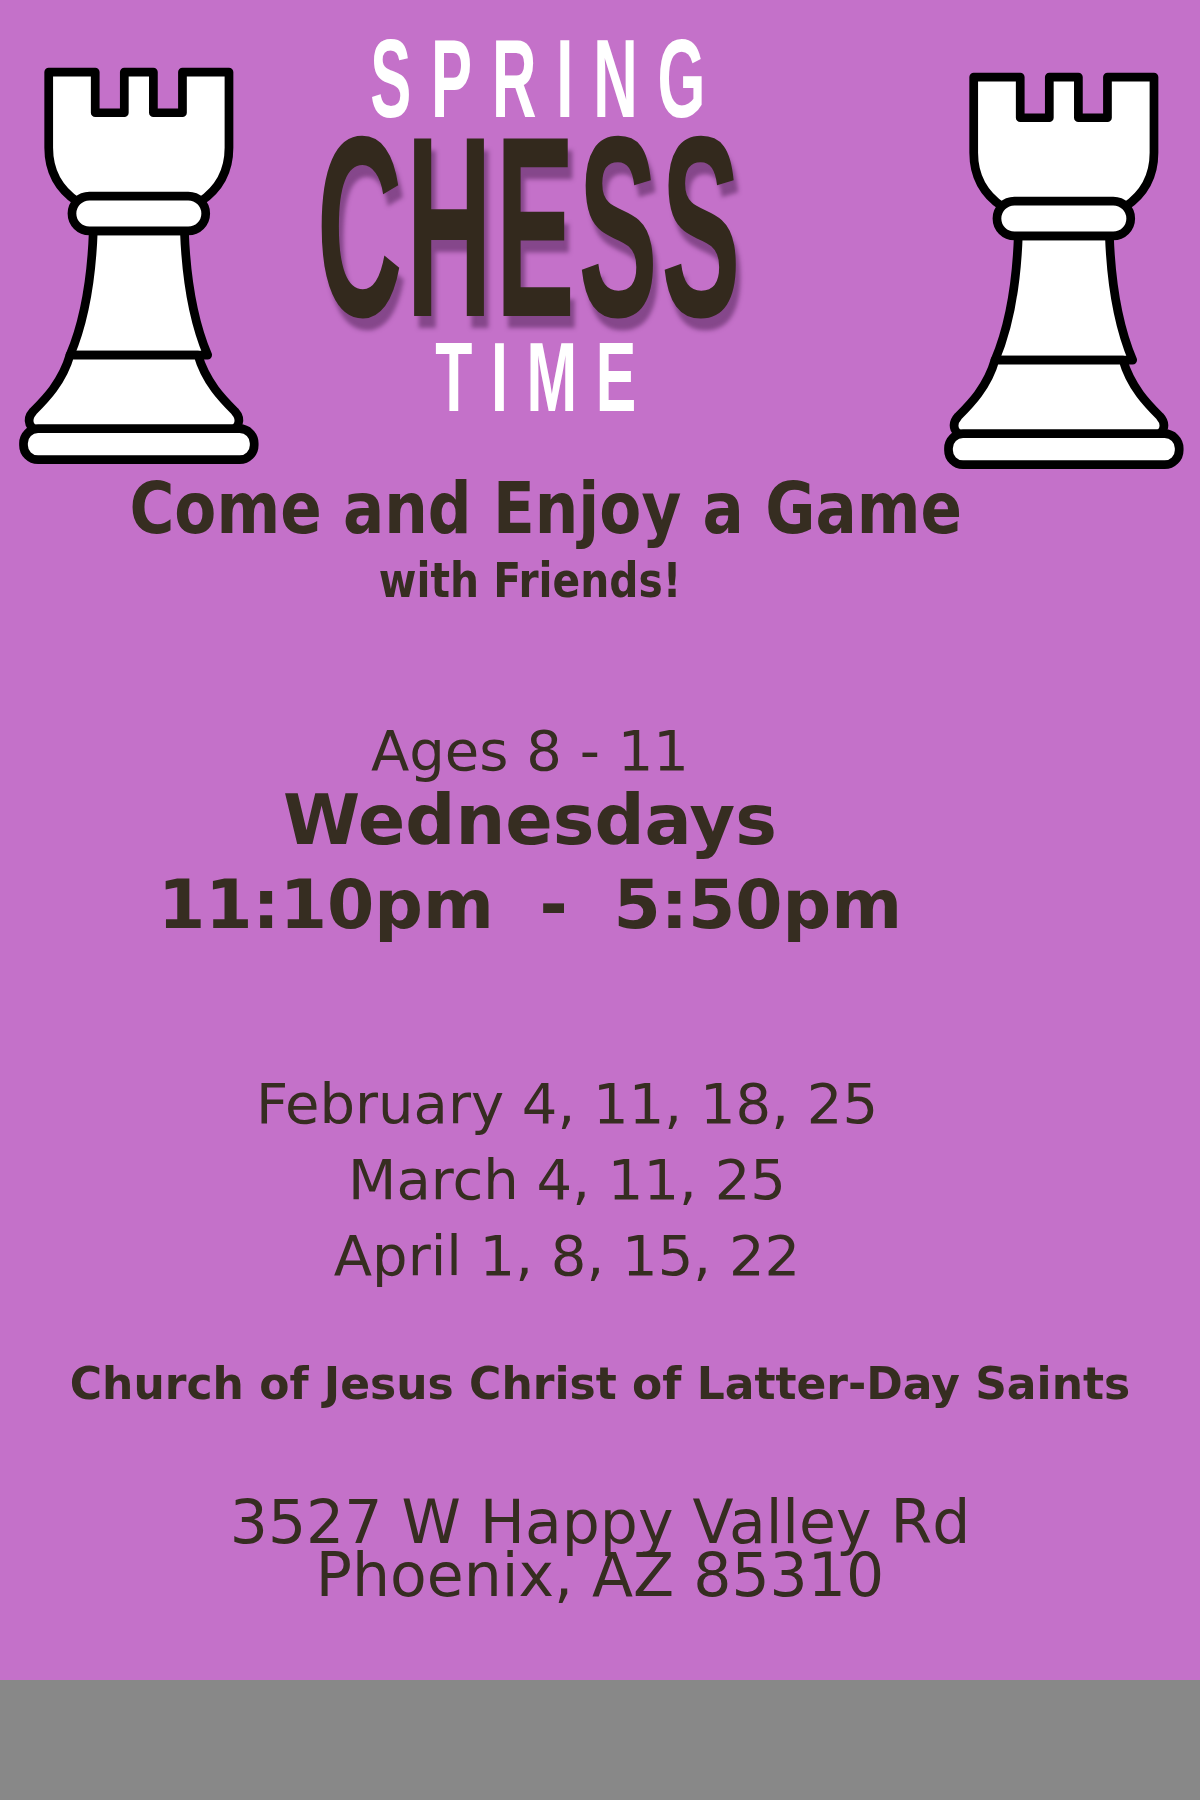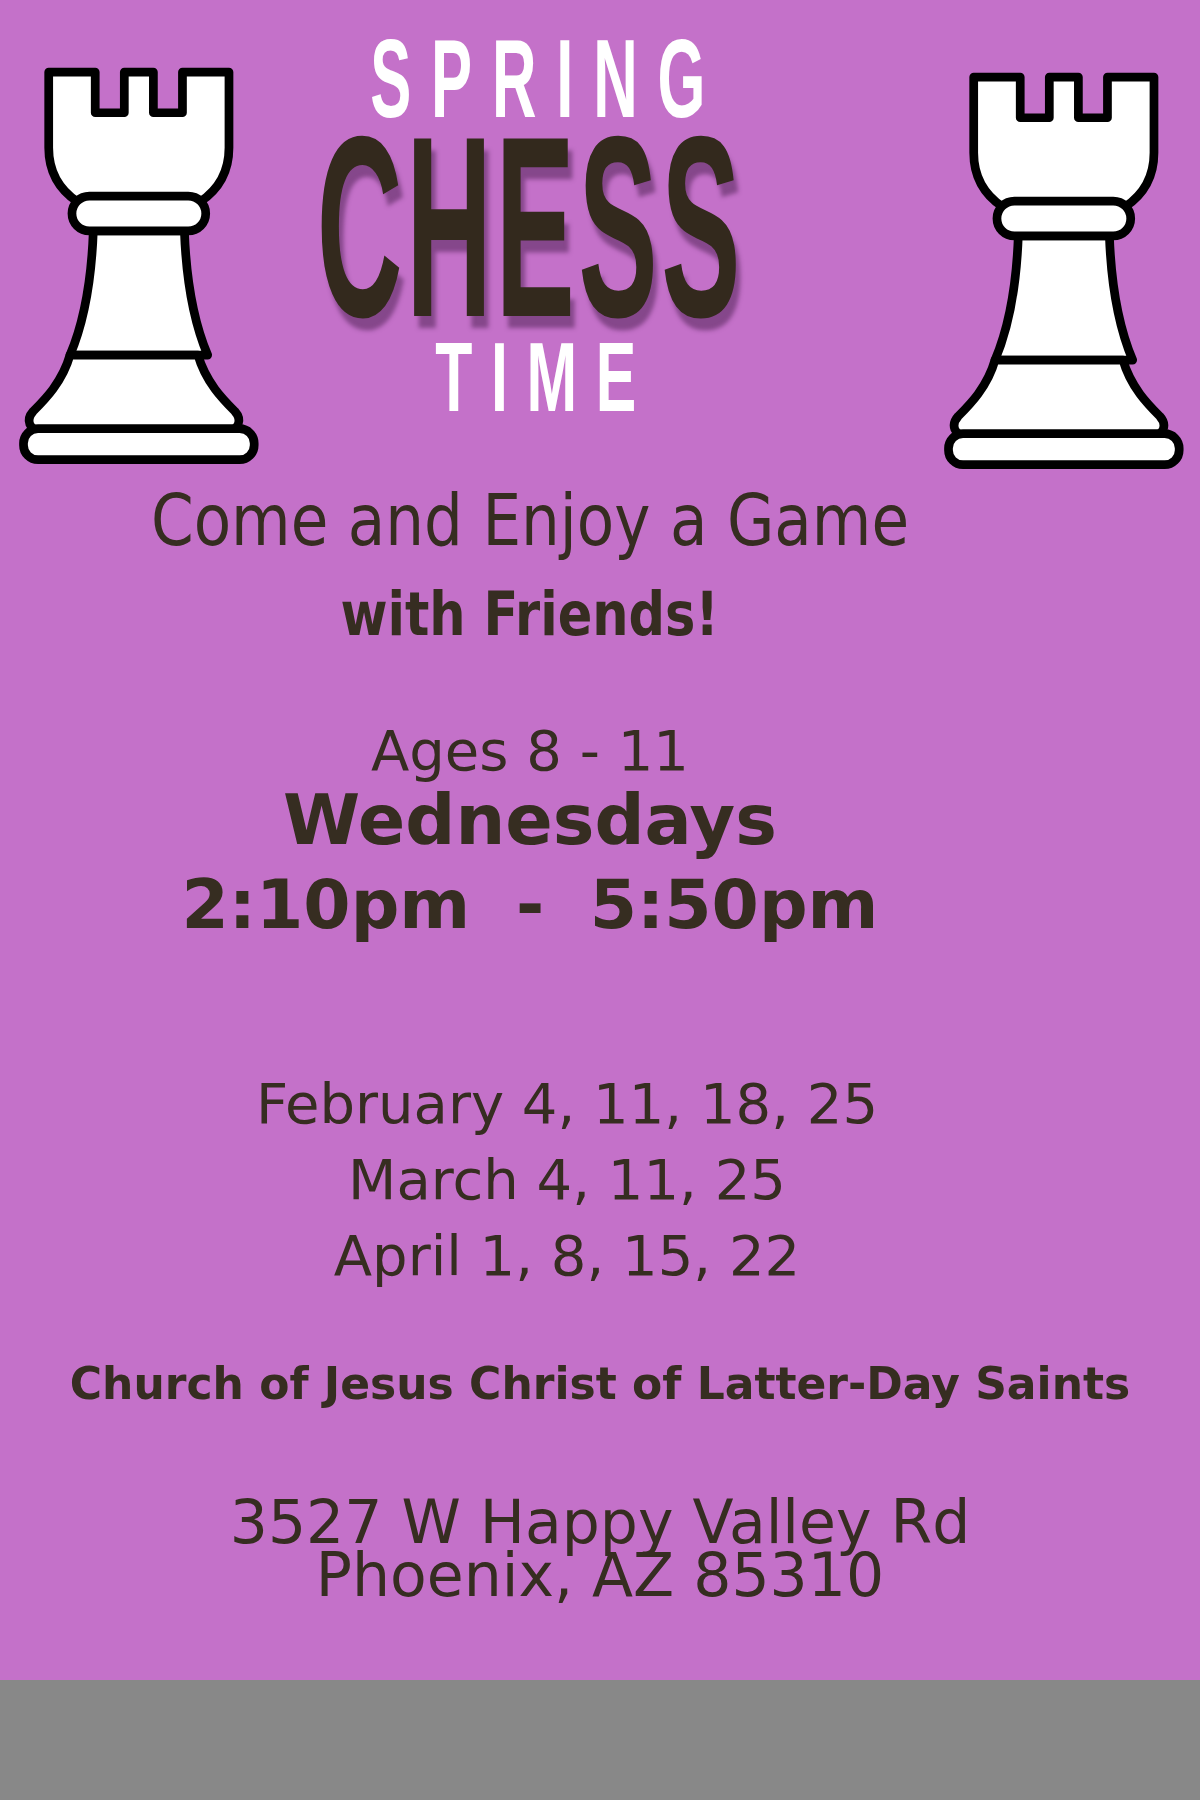--- a/index.html
+++ b/index.html
@@ -19,22 +19,22 @@
   .spring { top:23px;  font-size:112px; line-height:112px; color:#ffffff; }
   .spring .sq { letter-spacing:36px; margin-left:36px; transform:scaleX(0.55); }
   .chess  { top:98px;  font-size:258px; line-height:258px; color:#33291d;
             text-shadow:10px 12px 7px rgba(82,36,88,0.55); }
   .chess .sq { letter-spacing:8px; transform:scaleX(0.46); }
   .time-t { top:328px; font-size:98px;  line-height:98px;  color:#ffffff; }
   .time-t .sq { letter-spacing:30px; margin-left:30px; transform:scaleX(0.62); }
   .sq { display:inline-block; transform-origin:center top; }
 
   
-  .tag1   { top:484px;  font-size:72px; line-height:1; font-weight:normal; }
-  .tag2   { top:584px;  font-size:60px; line-height:1; font-weight:bold; }
+  .tag1   { top:472px;  font-size:72px; line-height:1; font-weight:bold;padding-left:16px; }
+  .tag2   { top:556px;  font-size:48px; line-height:1; font-weight:bold; }
   .tag1 .sq, .tag2 .sq { transform:scaleX(0.85); }
   .ages   { top:703px;  font-size:56px; line-height:1;margin-top:20px; }
   .wday   { top:785px;  font-size:70px; line-height:1; font-weight:bold; }
   .trange { top:871px;  font-size:68px; line-height:1; font-weight:bold; word-spacing:22px; }
   .dates  { top:1066px; font-size:56px; line-height:76px;margin-left:37px; }
   .church { top:1362px; font-size:44px; line-height:1; font-weight:bold; }
   .addr1  { top:1452px; font-size:60px; line-height:1;margin-top:40px; }
   .addr2  { top:1545px; font-size:60px; line-height:1; }
   .room   { top:1662px; font-size:60px; line-height:1; }
 
@@ -81,21 +81,21 @@
 
   <div class="abs top-col tag1">
     <span class="sq">Come and Enjoy a Game</span>
   </div>
   <div class="abs top-col tag2">
     <span class="sq">with Friends!</span>
   </div>
 
   <div class="abs top-col ages">Ages 8 - 11</div>
   <div class="abs top-col wday">Wednesdays</div>
-  <div class="abs top-col trange">2:10pm - 5:50pm</div>
+  <div class="abs top-col trange">11:10pm - 5:50pm</div>
 
   <div class="abs top-col dates">
     <div>February 4, 11, 18, 25</div>
     <div>March 4, 11, 25</div>
     <div>April 1, 8, 15, 22</div>
   </div>
 
   <div class="abs church">Church of Jesus Christ of Latter-Day Saints</div>
   <div class="abs addr1">3527 W Happy Valley Rd</div>
   <div class="abs addr2">Phoenix, AZ 85310</div>

